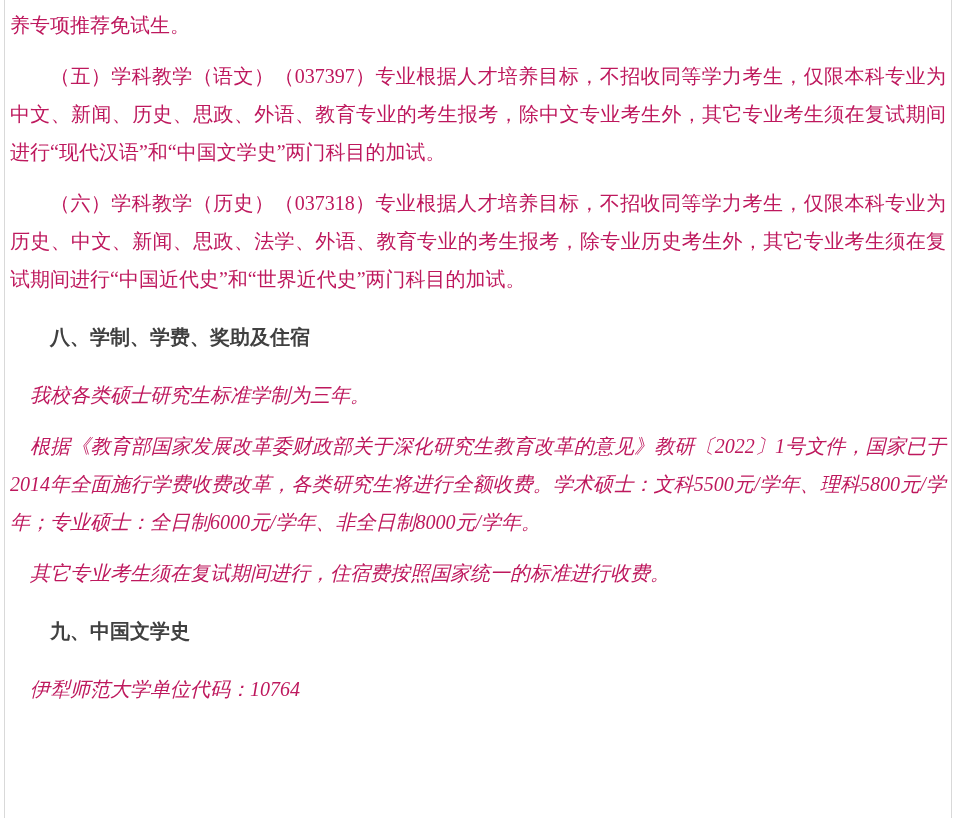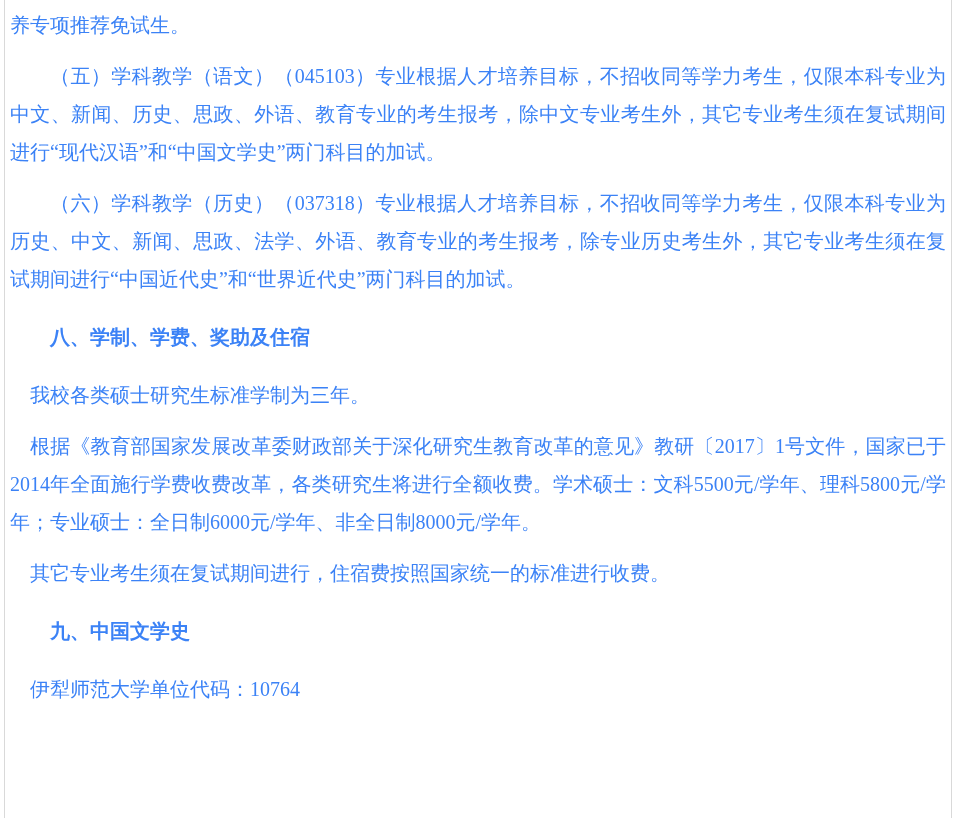--- a/index.html
+++ b/index.html
@@ -20,52 +20,52 @@
     min-height: 818px;
     border-left: 1px solid #d9d9d9;
     border-right: 1px solid #d9d9d9;
     padding: 2px 5px 10px 5px;
     background: #ffffff;
   }
   .article p, .article h3 {
     font-size: 20px;
     line-height: 38px;
     margin: 13px 0;
-    color: #3b82f6;
+    color: #be185d;
     text-align: justify;
     word-break: break-all;
   }
   .article p.cont {
     text-indent: 0;
     margin-top: 4px;
   }
-  .article p.ind1 { text-indent: 1em; }
+  .article p.ind1 { text-indent: 1em; font-style: italic; }
   .article p.ind2 { text-indent: 2em; }
   .article h3 {
     font-weight: bold;
-    color: #3b82f6;
+    color: #404040;
     text-indent: 2em;
     margin: 20px 0;
   }
 </style>
 </head>
 <body>
 
 <div class="article">
   <p class="cont">养专项推荐免试生。</p>
 
-  <p class="ind2">（五）学科教学（语文）（045103）专业根据人才培养目标，不招收同等学力考生，仅限本科专业为中文、新闻、历史、思政、外语、教育专业的考生报考，除中文专业考生外，其它专业考生须在复试期间进行“现代汉语”和“中国文学史”两门科目的加试。</p>
+  <p class="ind2">（五）学科教学（语文）（037397）专业根据人才培养目标，不招收同等学力考生，仅限本科专业为中文、新闻、历史、思政、外语、教育专业的考生报考，除中文专业考生外，其它专业考生须在复试期间进行“现代汉语”和“中国文学史”两门科目的加试。</p>
 
   <p class="ind2">（六）学科教学（历史）（037318）专业根据人才培养目标，不招收同等学力考生，仅限本科专业为历史、中文、新闻、思政、法学、外语、教育专业的考生报考，除专业历史考生外，其它专业考生须在复试期间进行“中国近代史”和“世界近代史”两门科目的加试。</p>
 
   <h3>八、学制、学费、奖助及住宿</h3>
 
   <p class="ind1">我校各类硕士研究生标准学制为三年。</p>
 
-  <p class="ind1">根据《教育部国家发展改革委财政部关于深化研究生教育改革的意见》教研〔2017〕1号文件，国家已于2014年全面施行学费收费改革，各类研究生将进行全额收费。学术硕士：文科5500元/学年、理科5800元/学年；专业硕士：全日制6000元/学年、非全日制8000元/学年。</p>
+  <p class="ind1">根据《教育部国家发展改革委财政部关于深化研究生教育改革的意见》教研〔2022〕1号文件，国家已于2014年全面施行学费收费改革，各类研究生将进行全额收费。学术硕士：文科5500元/学年、理科5800元/学年；专业硕士：全日制6000元/学年、非全日制8000元/学年。</p>
 
 
   <p class="ind1">其它专业考生须在复试期间进行，住宿费按照国家统一的标准进行收费。</p>
 
   <h3>九、中国文学史</h3>
 
   <p class="ind1">伊犁师范大学单位代码：10764</p>
 </div>
 
 </body></html>

